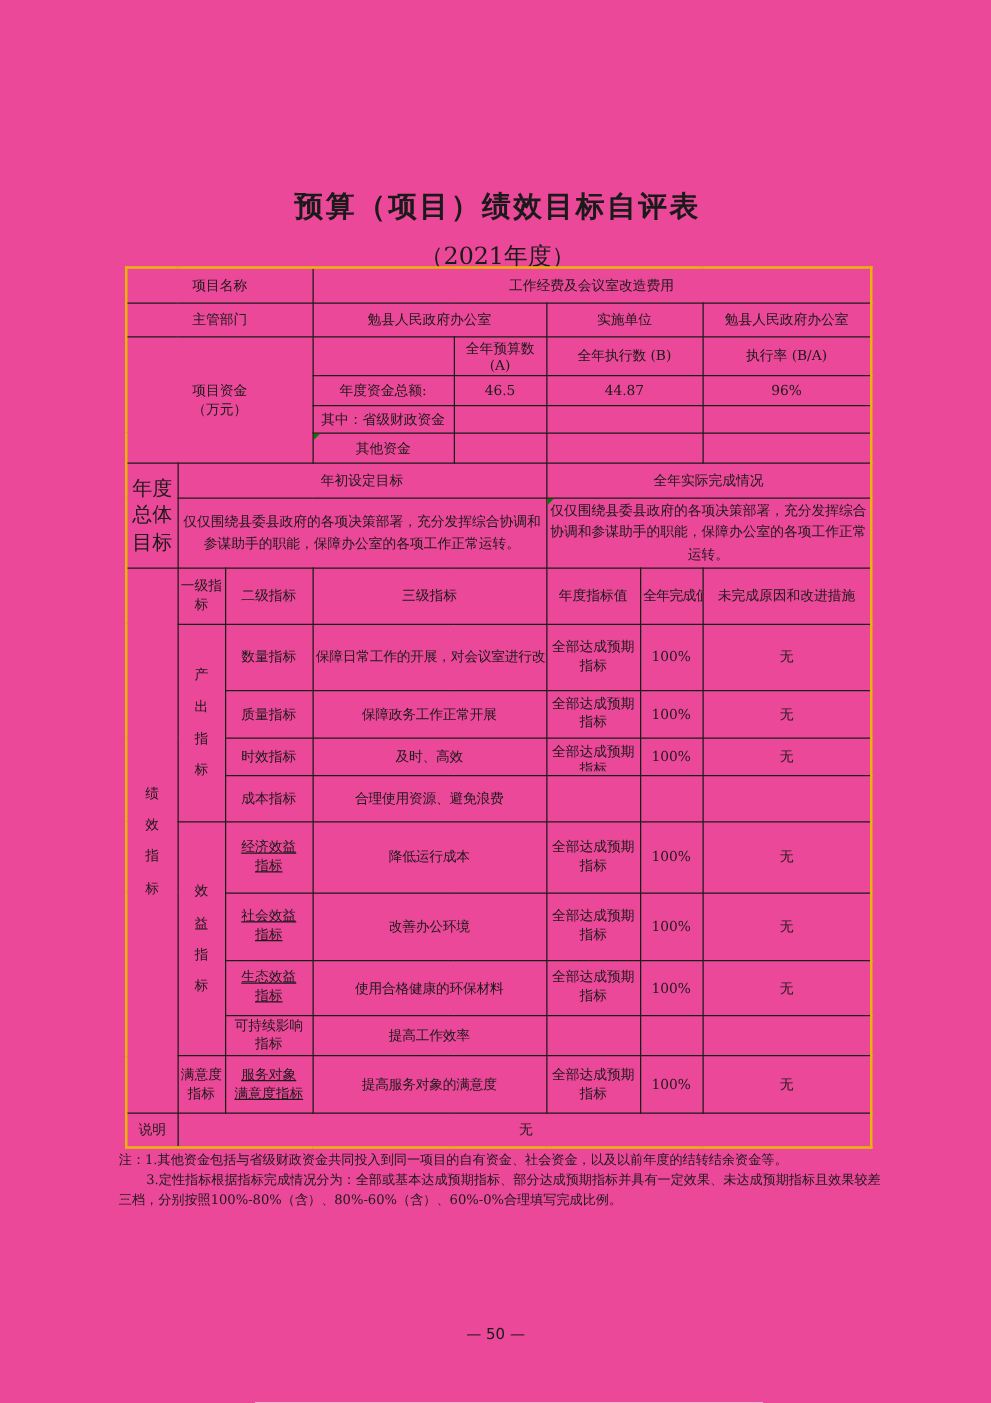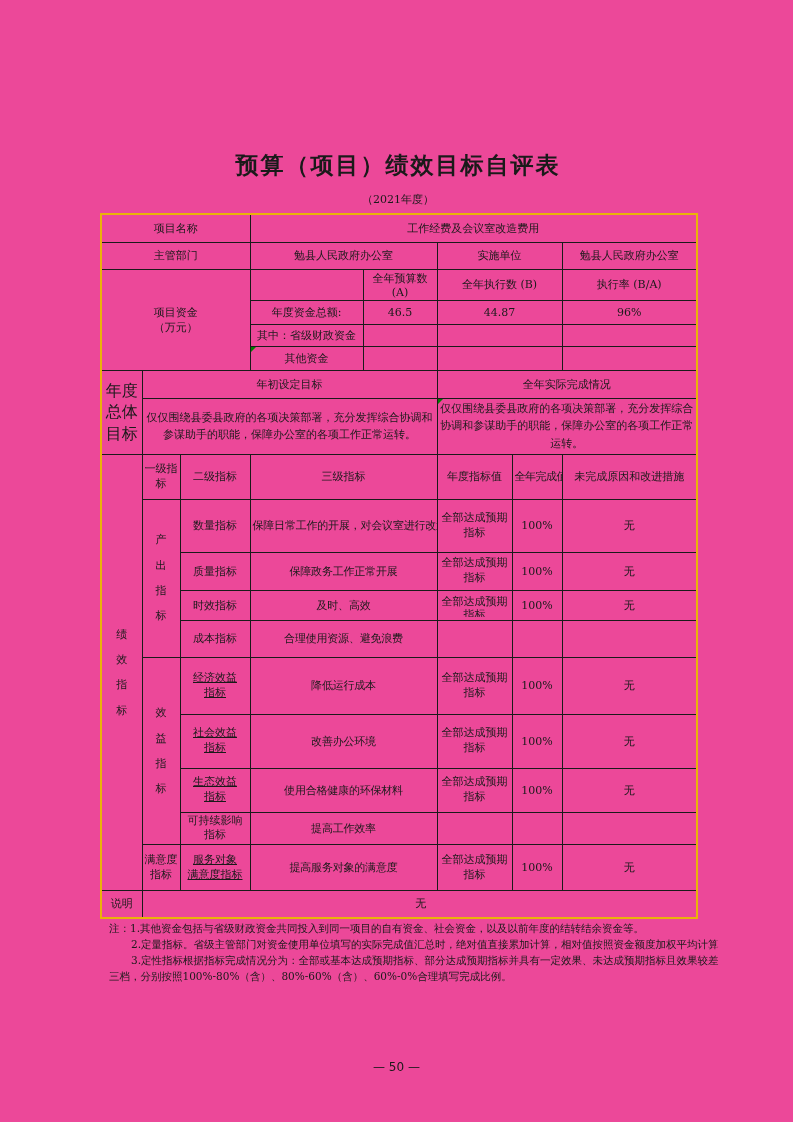--- a/index.html
+++ b/index.html
@@ -2,21 +2,21 @@
 <html><head>
 <meta charset="utf-8">
 <style>
   * { box-sizing: border-box; margin: 0; padding: 0; }
   html, body { background: #ffffff; }
   body { font-family: "DejaVu Serif", "Liberation Serif", serif; color: #1a1a1a; }
   .page { position: relative; width: 793px; height: 1122px; background: #ec4899; margin: 0 auto; overflow: hidden; }
 
   .doc-title { position: absolute; top: 150px; left: 99px; width: 598px; text-align: center;
                font-size: 23px; font-weight: bold; letter-spacing: 2px; }
-  .doc-subtitle { position: absolute; top: 192px; left: 99px; width: 598px; text-align: center; font-size: 11px; }
+  .doc-subtitle { position: absolute; top: 192px; left: 99px; width: 598px; text-align: center; font-size: 19px; }
 
   table.main { position: absolute; top: 213px; left: 100px; width: 596px;
                border-collapse: collapse; table-layout: fixed;
                border: 2px solid #eab308; }
   table.main td { border: 1px solid #1a1a1a; font-size: 11px; text-align: center;
                   vertical-align: middle; padding: 1px 2px; overflow: hidden; position: relative; }
 
   td.bb2 { border-bottom-width: 2px; }
   td.left  { text-align: left; }
   td.right { text-align: right; padding-right: 4px; }
@@ -28,21 +28,21 @@
   td.breakall { word-break: break-all; line-height: 1.35; }
 
   .vert { width: 1em; margin: 0 auto; word-break: break-all; line-height: 2.3; font-size: 11px; }
 
   td.cliptop { vertical-align: top; }
   .clipbox { height: 24px; overflow: hidden; line-height: 13px; padding-top: 2px; }
 
   .tri { position: absolute; top: 0; left: 0; width: 0; height: 0;
          border-top: 5px solid #007f00; border-right: 5px solid transparent; }
 
-  .notes { position: absolute; top: 920px; left: 109px; width: 640px;
+  .notes { position: absolute; top: 920px; left: 95px; width: 640px;
            font-size: 10.5px; line-height: 16px; }
   .notes .indent { padding-left: 22px; }
 
   .page-num { position: absolute; top: 1060px; left: 0; width: 793px; text-align: center;
               font-size: 12px; font-family: "DejaVu Sans", "Liberation Sans", sans-serif; }
 </style>
 </head>
 <body>
 
 <div class="page">
@@ -226,20 +226,19 @@
 
     <tr style="height:27px">
       <td>说明</td>
       <td colspan="7" class="left" style="padding-left:5px">无</td>
     </tr>
   </tbody>
     </table>
 
   <div class="notes">
     <div>注：1.其他资金包括与省级财政资金共同投入到同一项目的自有资金、社会资金，以及以前年度的结转结余资金等。</div>
-    <div class="indent">2.定量指标。省级主管部门对资金使用单位填写的实际完成值汇总时，绝对值直接累加计算，相对值按照资金额度加权平均计算</div>
     <div class="indent">3.定性指标根据指标完成情况分为：全部或基本达成预期指标、部分达成预期指标并具有一定效果、未达成预期指标且效果较差</div>
     <div>三档，分别按照100%-80%（含）、80%-60%（含）、60%-0%合理填写完成比例。</div>
   </div>
 
   <div class="page-num">— 50 —</div>
 
 </div>
 
 </body></html>

